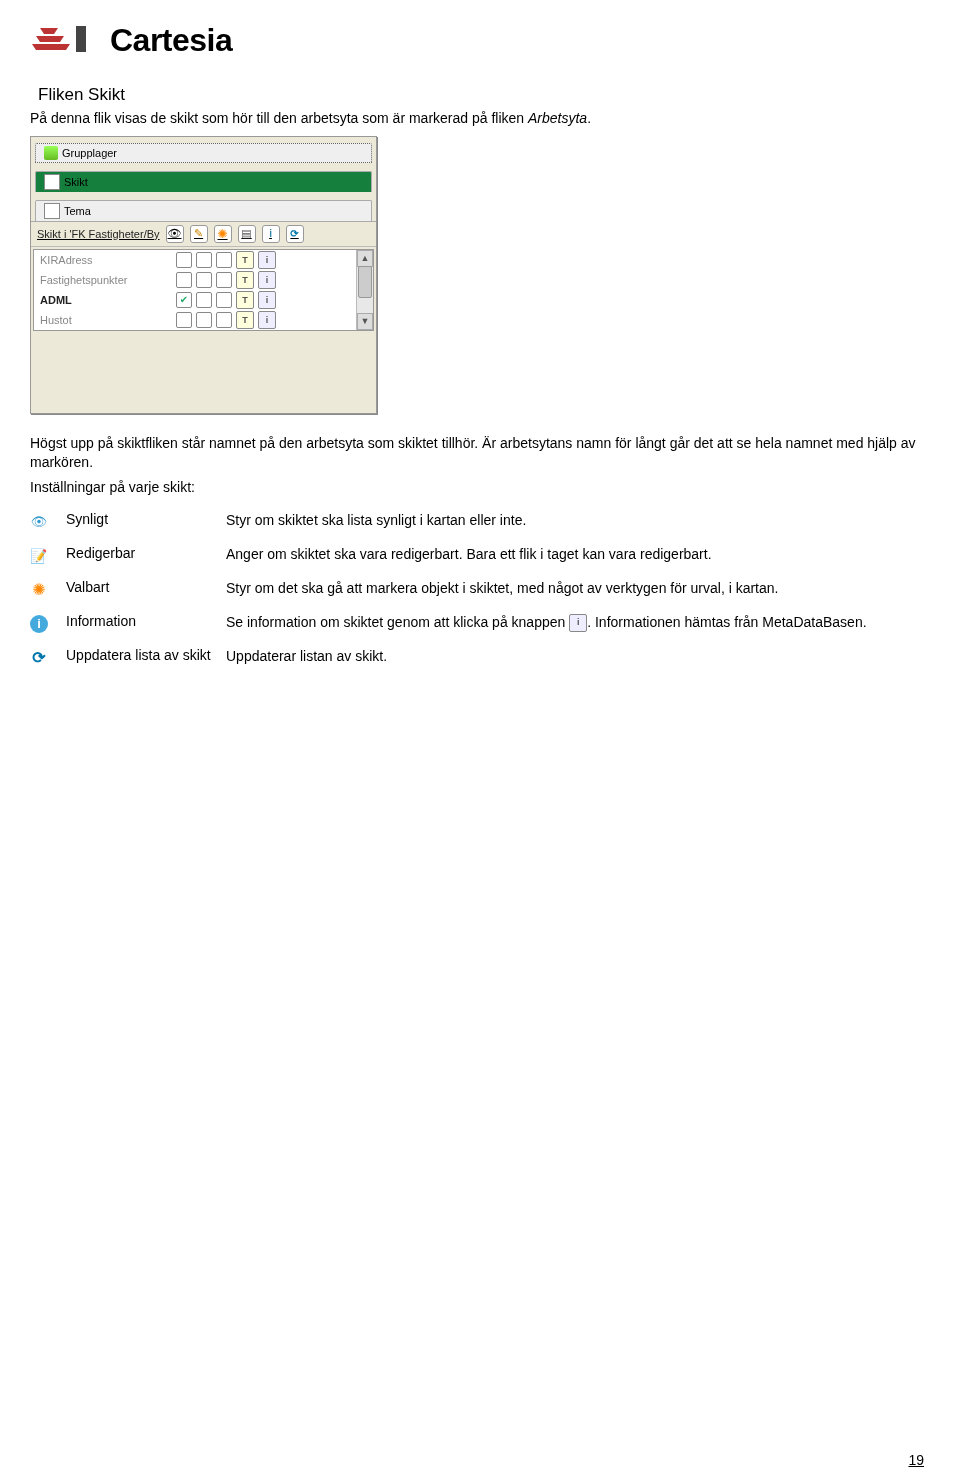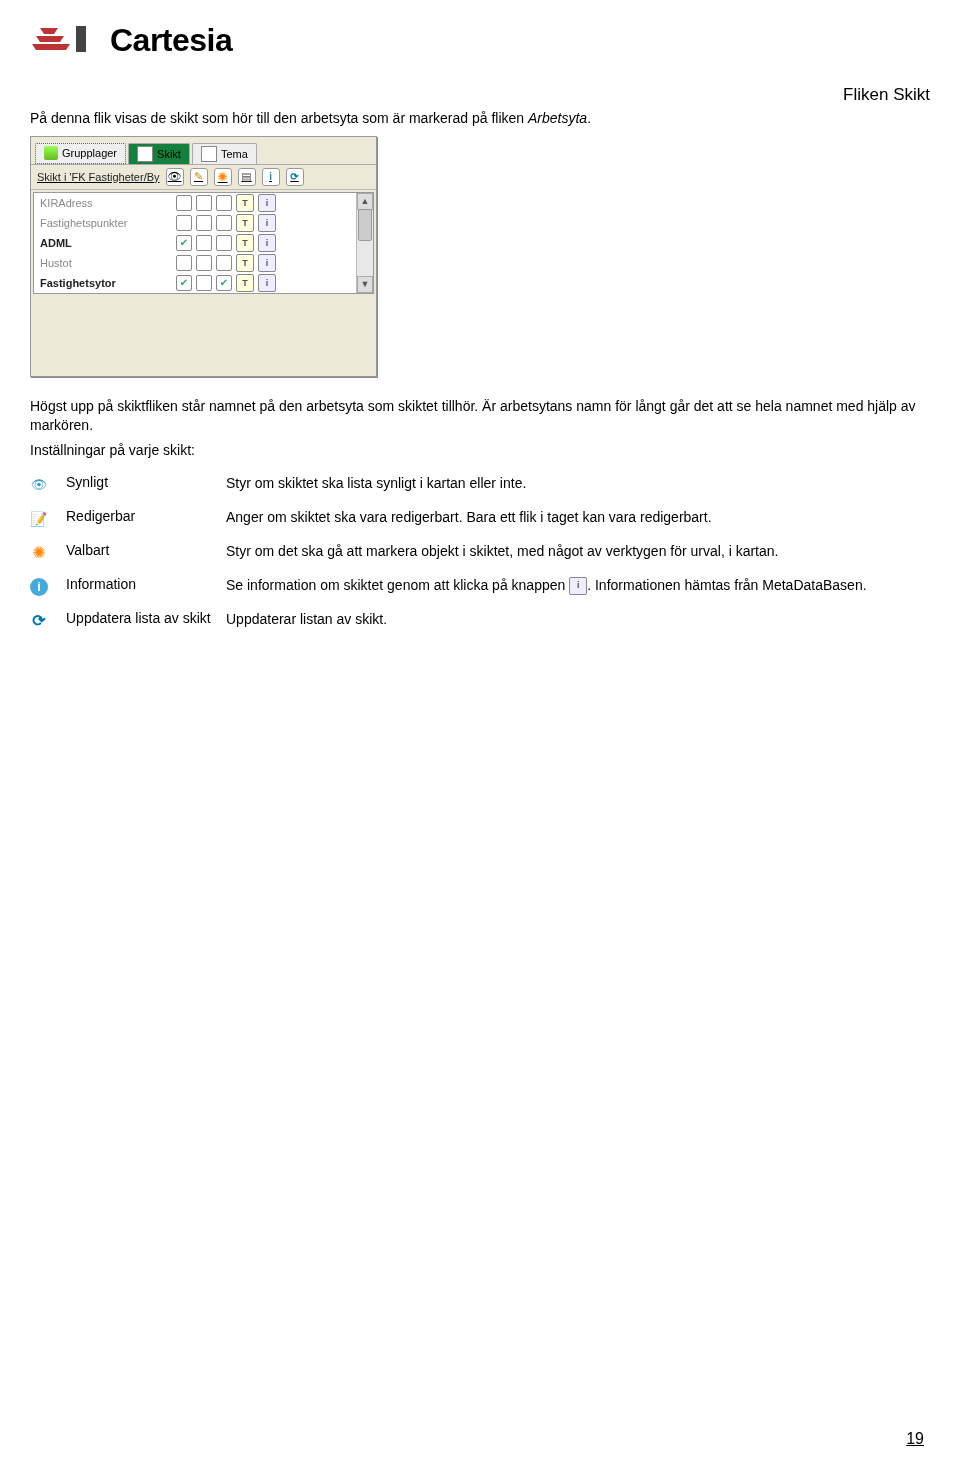--- a/index.html
+++ b/index.html
@@ -15,34 +15,34 @@
     min-height: 1480px;
   }
   .logo {
     display: flex;
     align-items: center;
     gap: 20px;
     margin-bottom: 25px;
   }
   .logo svg { width: 60px; height: 40px; }
   .logo-text { font-size: 32px; font-weight: bold; font-family: Arial, sans-serif; letter-spacing: -0.5px; }
-  .heading1 { font-size: 17px; font-weight: normal; margin: 10px 0 4px 8px; text-align: right; }
+  .heading1 { font-size: 17px; font-weight: normal; margin: 10px 0 4px 8px; }
   .intro { margin: 0 0 8px 0; line-height: 1.35; }
   .italic { font-style: italic; }
   .panel {
     width: 345px;
     background: #ece9d8;
     border: 1px solid #999;
     box-shadow: 1px 1px 0 #888;
     padding: 4px 0 0 0;
     margin-bottom: 20px;
     font-family: Tahoma, sans-serif;
     font-size: 11px;
   }
-  .panel-tabs { display: flex; gap: 2px; padding: 2px 4px 0 4px; border-bottom: 1px solid #aaa; }
+  .panel-tabs { display: flex; gap: 8px; padding: 2px 4px 0 4px; border-bottom: 1px solid #aaa; flex-direction: column; }
   .panel-tab { display: flex; align-items: center; gap: 4px; border: 1px solid #aaa; border-bottom: none; padding: 2px 8px; background: #efefef; border-radius: 2px 2px 0 0; }
   .panel-tab.active { background: #15803d; }
   .panel-tab.frame { border: 1px dotted #666; }
   .mini-icon { width: 14px; height: 14px; display: inline-flex; align-items: center; justify-content: center; }
   .group-icon { background: linear-gradient(#9f5, #6b2); border-radius: 2px; }
   .list-icon { background: #fff; border: 1px solid #888; }
   .tree-icon { background: #fff; border: 1px solid #888; }
   .panel-toolbar { display: flex; align-items: center; gap: 6px; padding: 3px 6px; border-bottom: 1px solid #bbb; text-decoration: underline; }
   .panel-toolbar .label { flex: 0 0 auto; font-family: Verdana, sans-serif; font-size: 11px; color: #222; }
   .tb-icon { width: 16px; height: 16px; border: 1px solid #999; border-radius: 3px; background: #fff; display: inline-flex; align-items: center; justify-content: center; font-size: 10px; }
@@ -85,21 +85,21 @@
   .s-list { border: 1px solid #888; background: #fff; font-size: 9px; }
   .s-list::before { content: "≣"; }
   .s-info { background: #4ad; color: #fff; border-radius: 50%; font-weight: bold; }
   .s-info::before { content: "i"; }
   .s-refresh { color: #07a; font-weight: bold; }
   .s-refresh::before { content: "⟳"; font-size: 16px; }
   .inline-icon { display: inline-block; width: 16px; height: 16px; vertical-align: middle; border: 1px solid #888; border-radius: 2px; background: #ffd; font-size: 9px; text-align: center; line-height: 14px; }
   .inline-icon.t::before { content: "T"; font-weight: bold; color: #555; }
   .inline-icon.i { background: #eef; }
   .inline-icon.i::before { content: "i"; font-weight: bold; color: #555; }
-  .page-num { position: absolute; bottom: 32px; right: 36px; font-size: 16px; text-decoration: underline; }
+  .page-num { position: absolute; bottom: 12px; right: 36px; font-size: 14px; text-decoration: underline; }
 </style>
 </head>
 <body>
 
 <div class="logo">
   <svg viewBox="0 0 60 40">
     <polygon points="10,8 28,8 24,14 14,14" fill="#b33"></polygon>
     <polygon points="6,16 34,16 30,22 10,22" fill="#b33"></polygon>
     <polygon points="2,24 40,24 36,30 6,30" fill="#b33"></polygon>
     <rect x="46" y="6" width="10" height="26" fill="#444"></rect>
@@ -163,28 +163,20 @@
         <span class="iconcol i"></span>
       </div>
       <div class="panel-row">
         <span class="name gray">Hustot</span>
         <span class="cb"></span>
         <span class="cb"></span>
         <span class="cb"></span>
         <span class="iconcol t"></span>
         <span class="iconcol i"></span>
       </div>
-      <div class="panel-row">
-        <span class="name bold">Fastighetsytor</span>
-        <span class="cb checked"></span>
-        <span class="cb"></span>
-        <span class="cb checked"></span>
-        <span class="iconcol t"></span>
-        <span class="iconcol i"></span>
-      </div>
       <div class="panel-scroll">
       <div class="arrow up">▲</div>
       <div class="thumb"></div>
       <div class="arrow down">▼</div>
     </div>
   </div>
   <div style="height:80px; background:#ece9d8;"></div>
 </div>
 
 <div class="after-panel">

